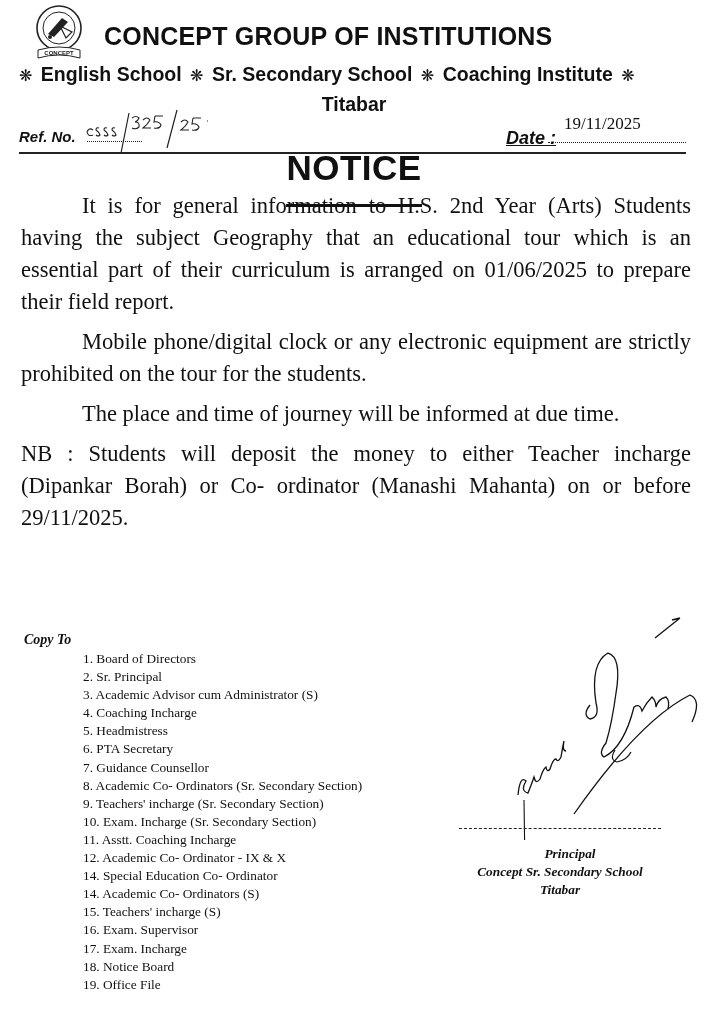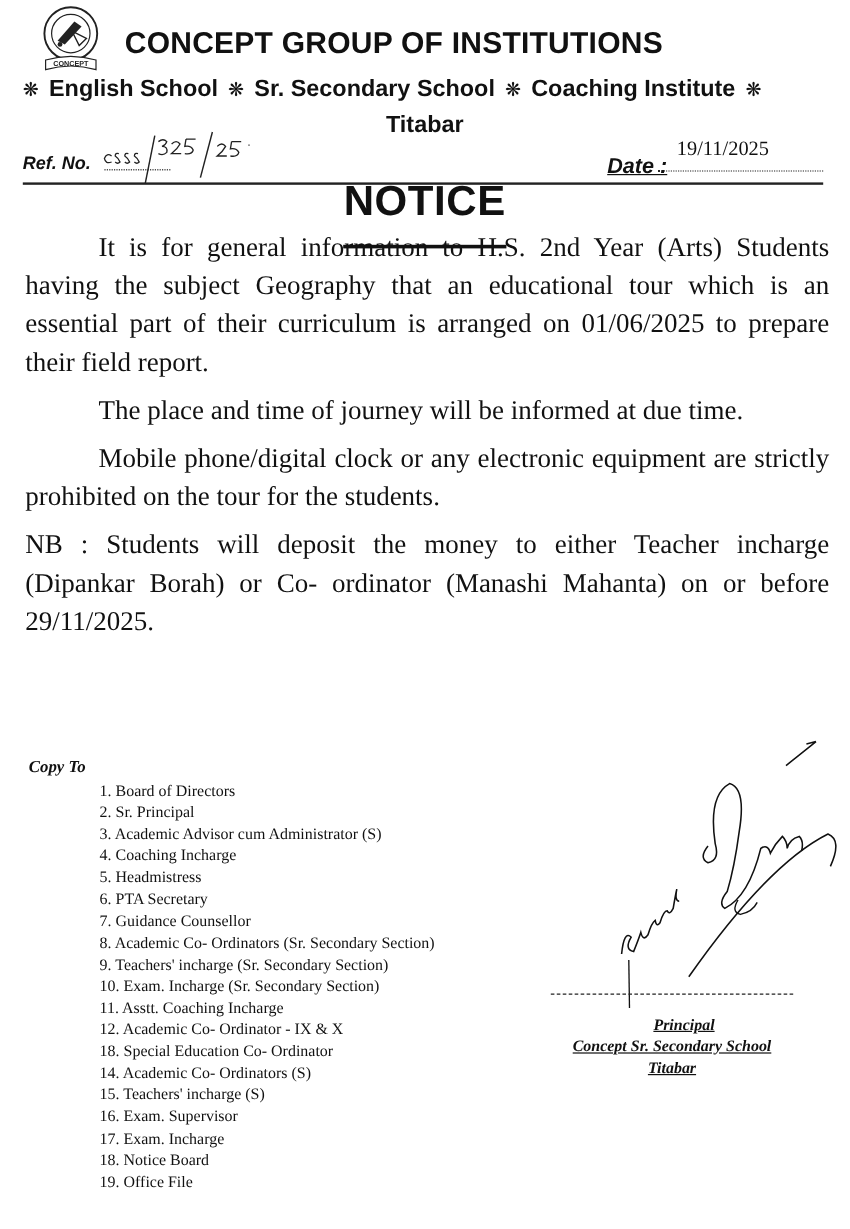--- a/index.html
+++ b/index.html
@@ -29,21 +29,21 @@
   .body-text { position: absolute; left: 21px; width: 670px; font-size: 22.5px; line-height: 32px; text-align: justify; }
   .body-text p { margin: 0 0 8px 0; text-indent: 61px; }
   .body-text p.nb { text-indent: 0; }
   .p1 { top: 190px; }
 
   .copy-to { position: absolute; left: 24px; top: 632px; font-size: 14px; font-weight: bold; font-style: italic; }
   .copy-list { position: absolute; left: 83px; top: 650px; list-style: none; margin: 0; padding: 0; font-size: 13.3px; line-height: 18.1px; }
 
   .sign-svg { position: absolute; left: 440px; top: 610px; width: 268px; height: 230px; }
   .dash-line { position: absolute; left: 459px; top: 828px; width: 202px; border-top: 1.6px dashed #222; }
-  .sig-block { position: absolute; left: 455px; top: 845px; width: 210px; text-align: center; font-size: 13.3px; font-weight: bold; font-style: italic; line-height: 18px; text-decoration: underline; }
+  .sig-block { position: absolute; left: 455px; top: 845px; width: 210px; text-align: center; font-size: 13.3px; font-weight: bold; font-style: italic; line-height: 18px; }
   .sig-block .role { padding-left: 20px; }
 </style>
 </head>
 <body>
 
 <div class="logo">
   <svg width="58" height="60" viewBox="0 0 58 60">
     <circle cx="29" cy="24" r="22" fill="none" stroke="#222" stroke-width="1.6"></circle>
     <circle cx="29" cy="24" r="16" fill="none" stroke="#222" stroke-width="1"></circle>
     <path d="M18 30 L32 14 L38 18 L24 33 Z" fill="#222"></path>
@@ -84,40 +84,40 @@
 <div class="date-val serif">19/11/2025</div>
 
 <div class="rule"></div>
 
 <div class="notice-title sans">
   <span>NOTICE</span>
 </div>
 
 <div class="body-text serif p1">
   <p>It is for general information to H.S. 2nd Year (Arts) Students having the subject Geography that an educational tour which is an essential part of their curriculum is arranged on 01/06/2025 to prepare their field report.</p>
+  <p>Mobile phone/digital clock or any electronic equipment are strictly prohibited on the tour for the students.</p>
   <p>The place and time of journey will be informed at due time.</p>
-  <p>Mobile phone/digital clock or any electronic equipment are strictly prohibited on the tour for the students.</p>
   <p class="nb">NB : Students will deposit the money to either Teacher incharge (Dipankar Borah) or  Co- ordinator (Manashi Mahanta) on or before 29/11/2025.</p>
 </div>
 
 <div class="copy-to serif">Copy To</div>
 <ul class="copy-list serif">
   <li>1. Board of Directors</li>
   <li>2. Sr. Principal</li>
   <li>3. Academic Advisor cum Administrator (S)</li>
   <li>4. Coaching Incharge</li>
   <li>5. Headmistress</li>
   <li>6. PTA Secretary</li>
   <li>7. Guidance Counsellor</li>
   <li>8. Academic Co- Ordinators (Sr. Secondary Section)</li>
   <li>9. Teachers' incharge (Sr. Secondary Section)</li>
   <li>10. Exam. Incharge (Sr. Secondary Section)</li>
   <li>11. Asstt. Coaching Incharge</li>
   <li>12. Academic Co- Ordinator - IX &amp; X</li>
-  <li>18. Special Education Co- Ordinator</li>
+  <li>14. Special Education Co- Ordinator</li>
   <li>14. Academic Co- Ordinators (S)</li>
   <li>15. Teachers' incharge (S)</li>
   <li>16. Exam. Supervisor</li>
   <li>17. Exam. Incharge</li>
   <li>18. Notice Board</li>
   <li>19. Office File</li>
 </ul>
 
 <svg class="sign-svg" viewBox="0 0 268 230">
   <path d="M240 8 L215 28 M240 8 L232 10" fill="none" stroke="#111" stroke-width="1.3"></path>

